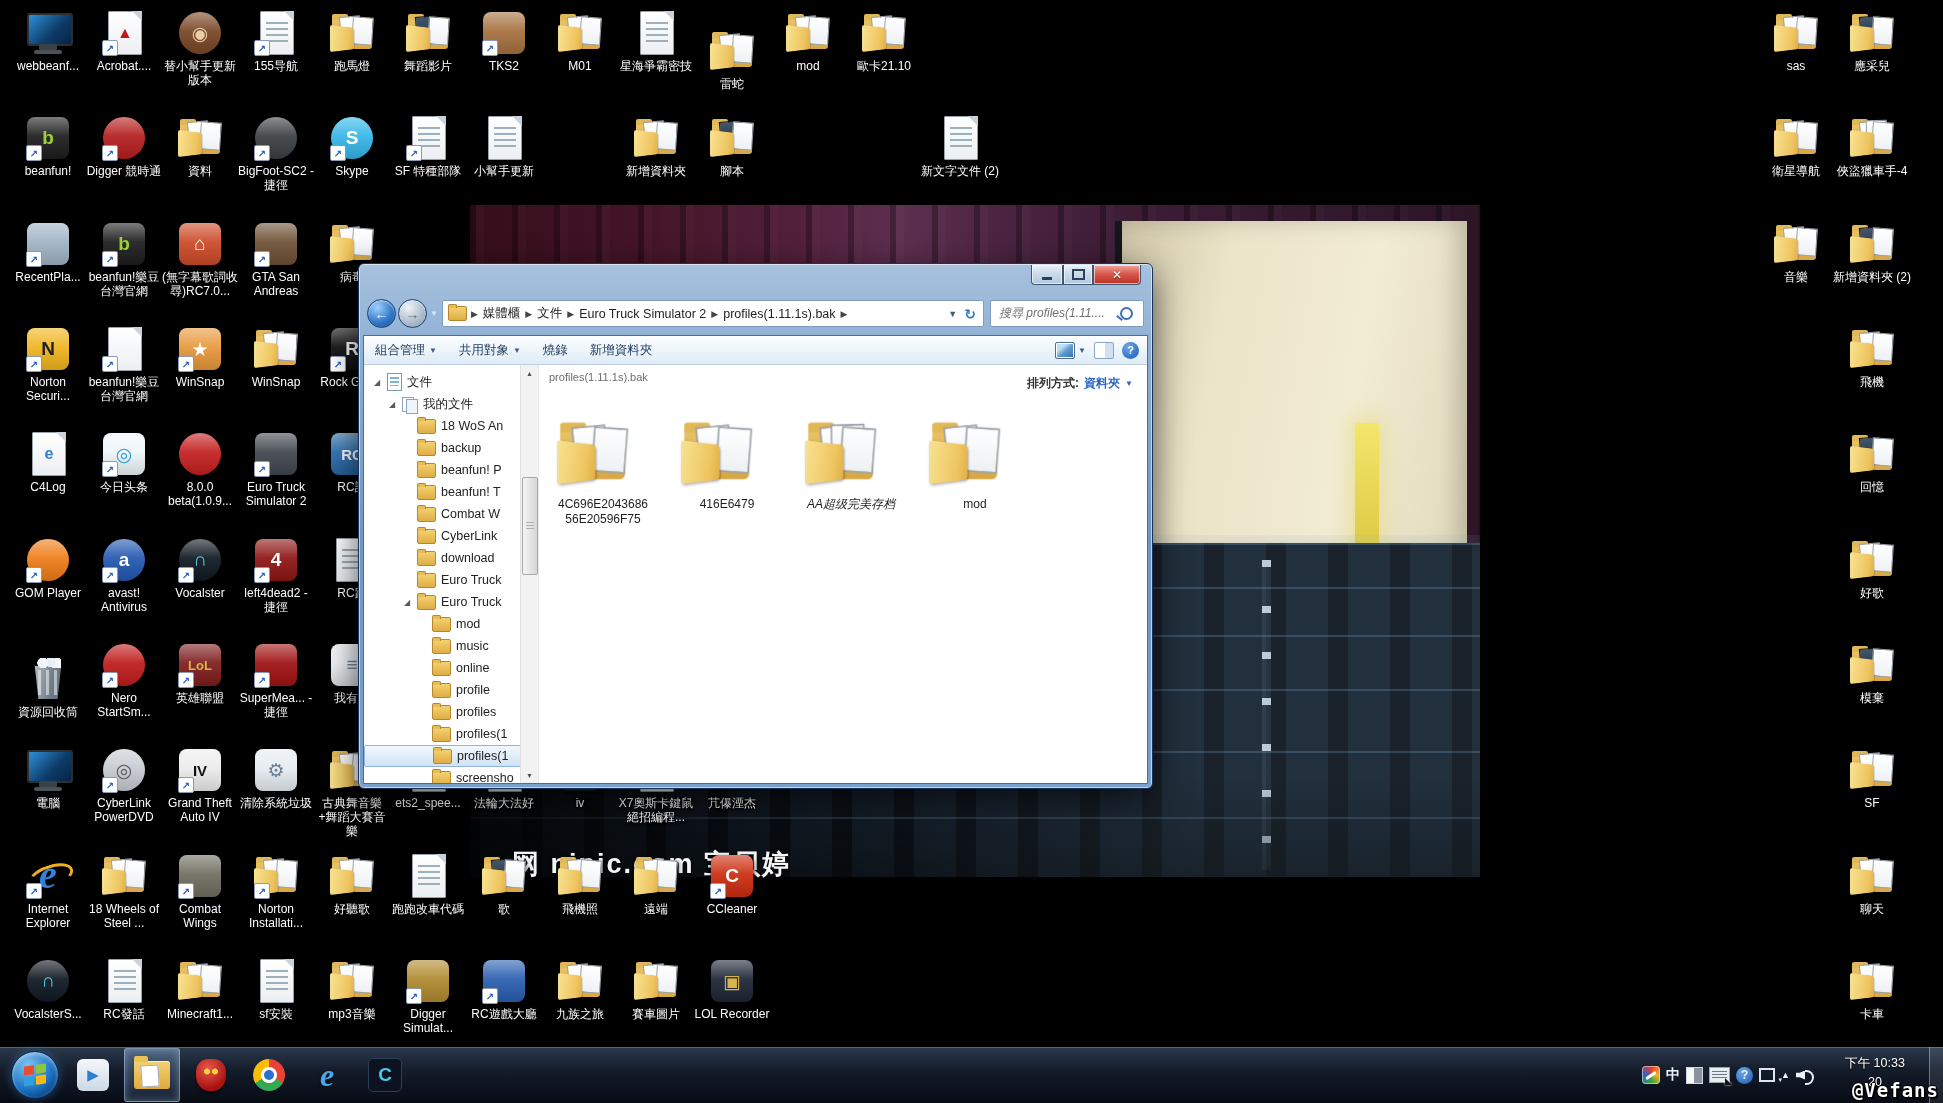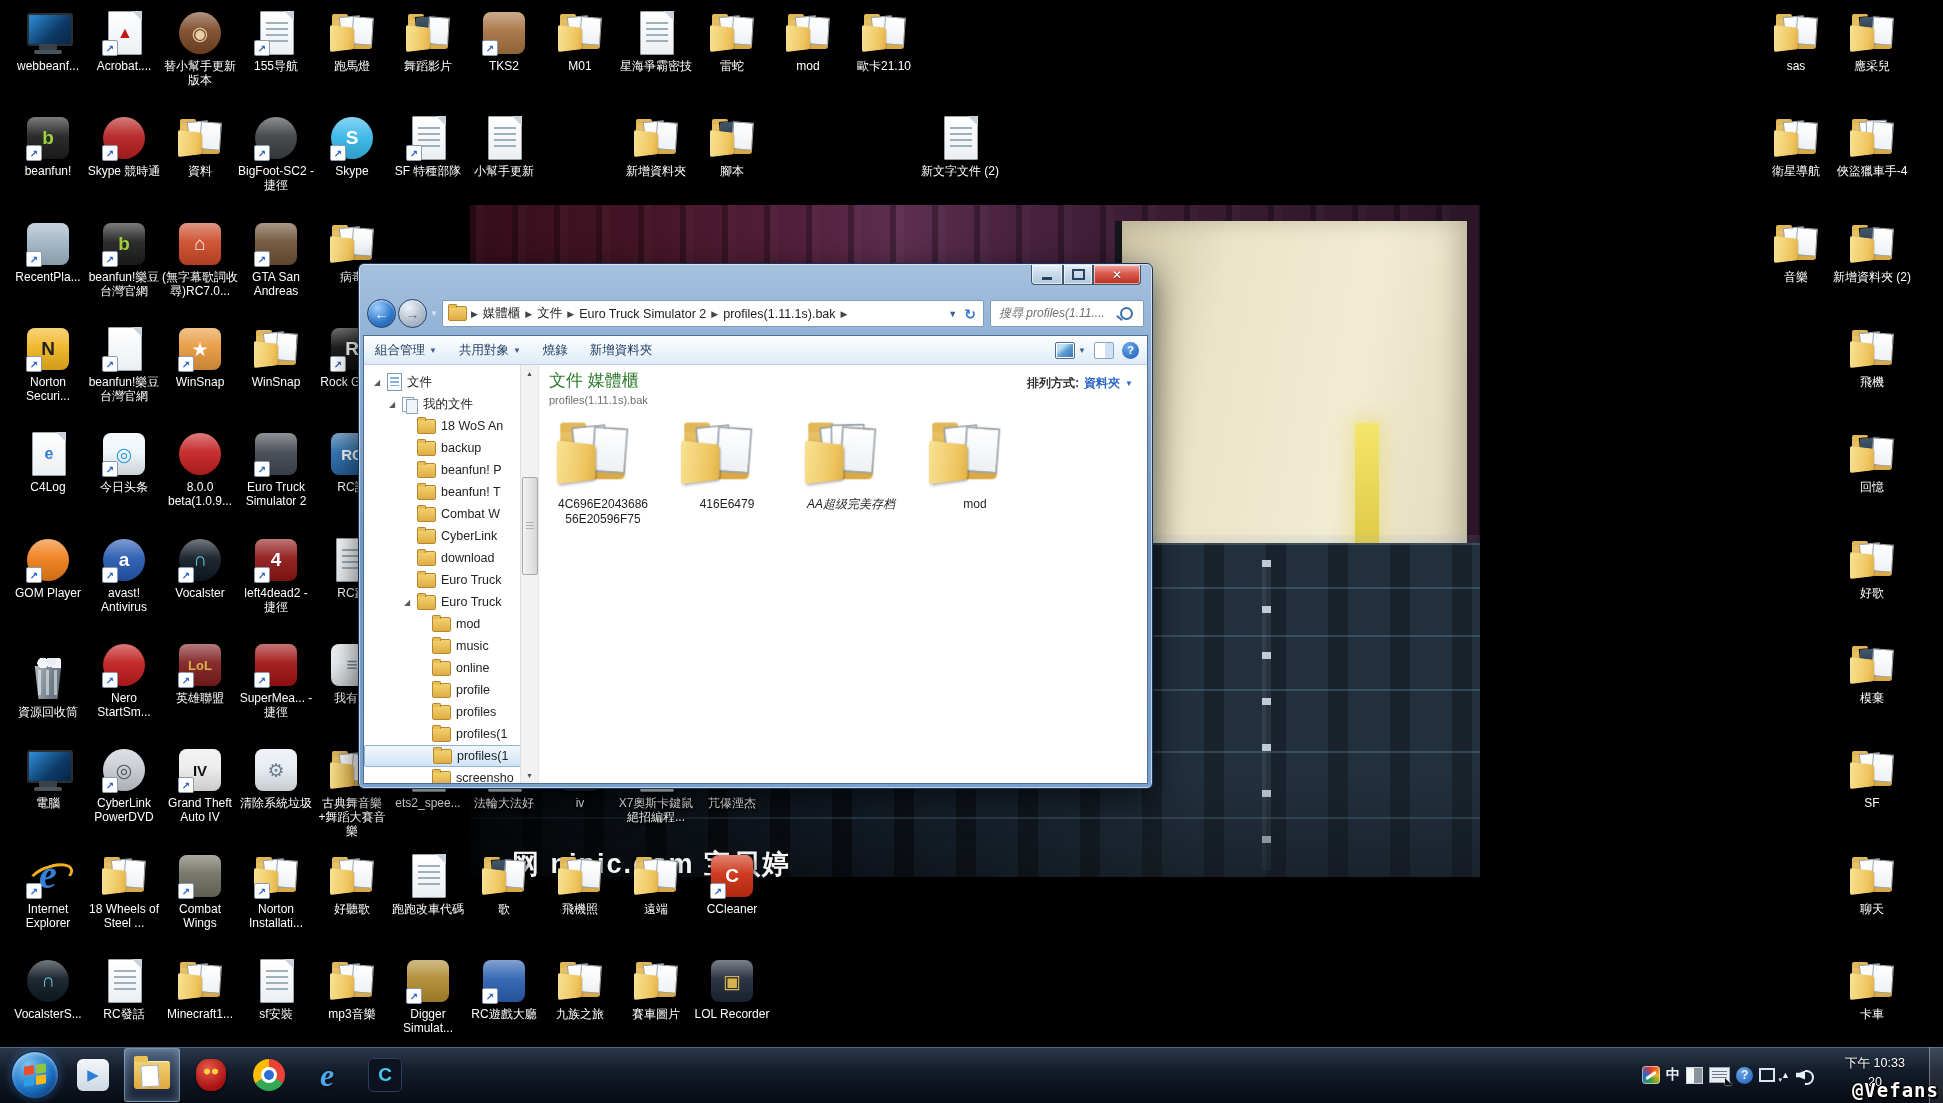--- a/index.html
+++ b/index.html
@@ -320,21 +320,21 @@
         </div>
       </div>
       <div class="lb">M01</div>
     </div>
     <div class="di" style="left: 617px; top: 10px;">
       <div class="ic">
         <div class="docp txt"></div>
       </div>
       <div class="lb">星海爭霸密技</div>
     </div>
-    <div class="di" style="left: 693px; top: 10px;">
+    <div class="di" style="left: 693px; top: 28px;">
       <div class="ic">
         <div class="fold">
           <div class="fb"></div>
           <div class="pg p1"></div>
           <div class="pg p2"></div>
           <div class="ff"></div>
         </div>
       </div>
       <div class="lb">雷蛇</div>
     </div>
@@ -367,21 +367,21 @@
         </div>
         <div class="sc"></div>
       </div>
       <div class="lb">beanfun!</div>
     </div>
     <div class="di" style="left: 85px; top: 115px;">
       <div class="ic">
         <div class="ap rnd" style="background:#b51f1f"></div>
         <div class="sc"></div>
       </div>
-      <div class="lb">Skype 競時通</div>
+      <div class="lb">Digger 競時通</div>
     </div>
     <div class="di" style="left: 161px; top: 115px;">
       <div class="ic">
         <div class="fold">
           <div class="fb"></div>
           <div class="pg p1"></div>
           <div class="pg p2"></div>
           <div class="ff"></div>
         </div>
       </div>
@@ -1220,21 +1220,20 @@
             </div>
           </div>
         <div class="navsb">
           <div class="sbarr up">▲</div>
           <div class="sbthumb"></div>
           <div class="sbarr dn">▼</div>
         </div>
       </div>
       <div class="filearea">
         <div class="fa-head">
-          <div class="fa-title">文件 媒體櫃</div>
           <div class="fa-sub">profiles(1.11.1s).bak</div>
         </div>
         <div class="fa-arrange">
           <span>排列方式:</span>
           <span class="val">資料夾</span>
           <span class="dd">▼</span>
         </div>
         <div id="files">
             <div class="fitem" style="left: 8px;">
               <div class="big">

